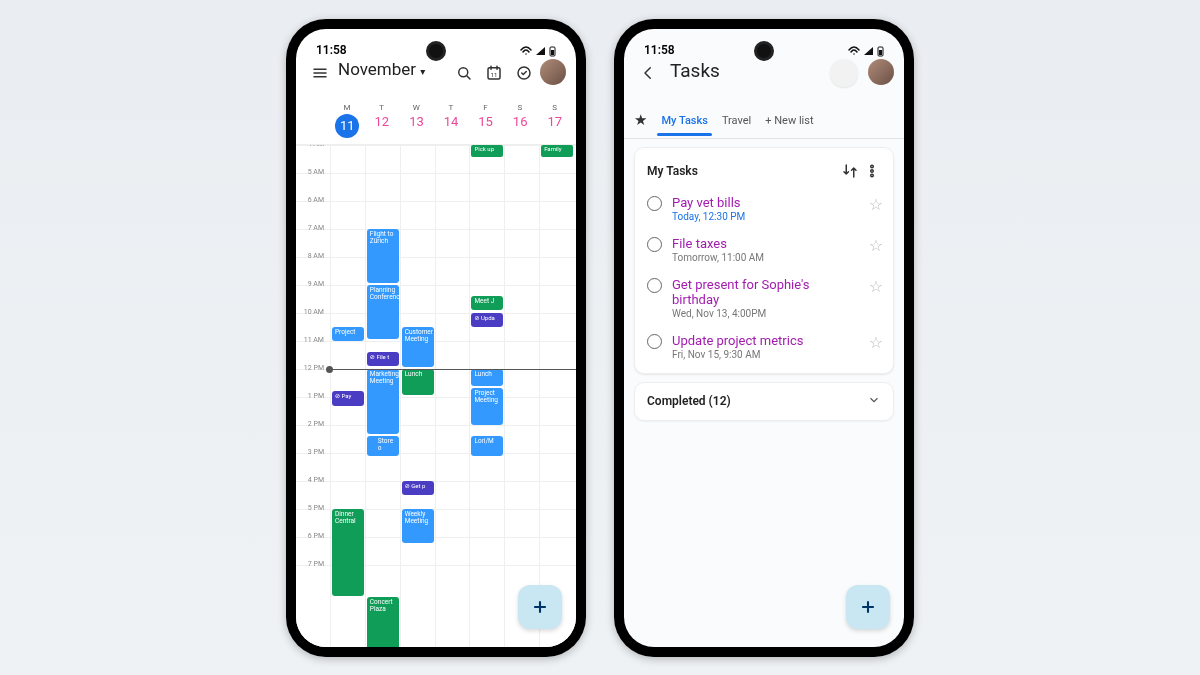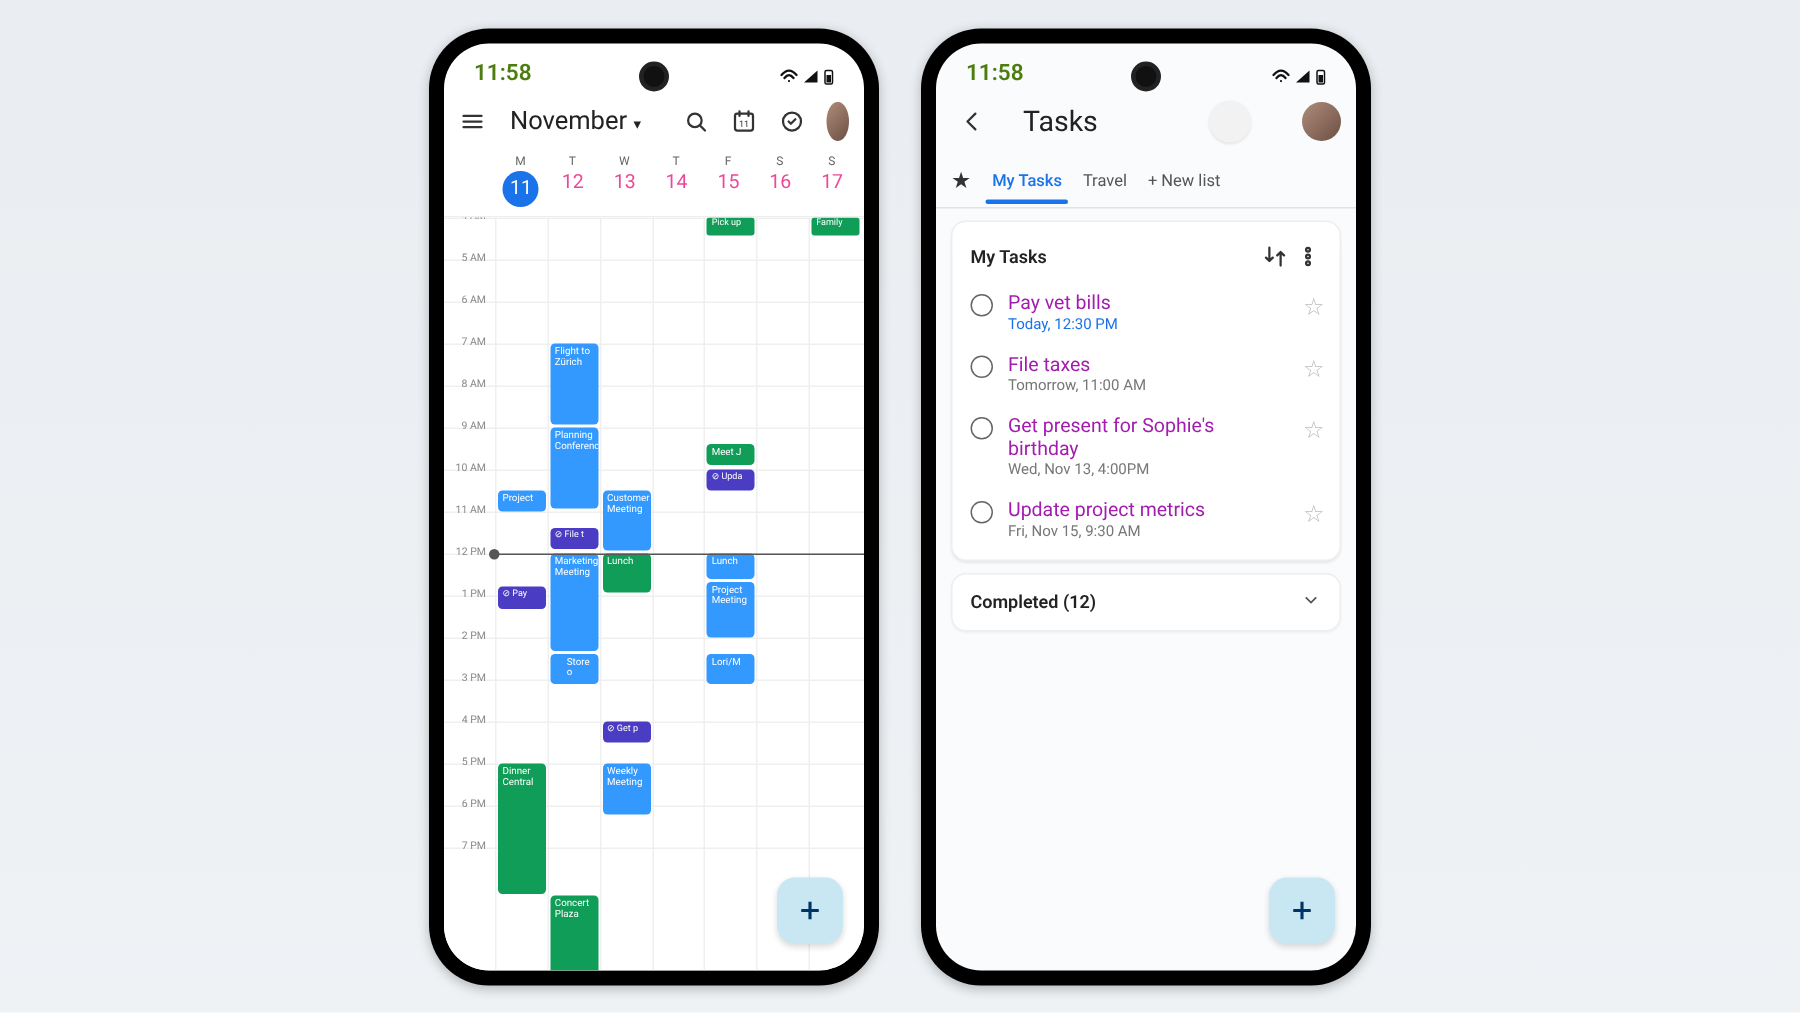--- a/index.html
+++ b/index.html
@@ -21,25 +21,25 @@
     content:""; position:absolute; top:22px; left:50%; transform:translateX(-50%);
     width:14px; height:14px; background:#111; border-radius:50%; z-index:30;
     border:3px solid #222;
   }
   .screen {
     width:100%; height:100%; background:#fff; border-radius:30px;
     overflow:hidden; position:relative; display:flex; flex-direction:column;
   }
   .statusbar {
     height:30px; display:flex; align-items:flex-end; justify-content:space-between;
-    padding:0 20px 2px 20px; font-size:15px; font-weight:600; color:#4d7c0f;
+    padding:0 20px 2px 20px; font-size:12px; font-weight:600; color:#000000;
   }
   .statusbar .icons { display:flex; gap:3px; align-items:center; font-size:11px; }
   .appbar {
-    height:44px; display:flex; align-items:center; padding:0 10px; gap:14px;
+    height:44px; display:flex; align-items:flex-start; padding:0 10px; gap:2px;
   }
   .icn { width:28px; height:28px; display:flex; align-items:center; justify-content:center; border-radius:50%; }
   .icn svg { width:18px; height:18px; stroke:#333; stroke-width:2; fill:none; stroke-linecap:round; stroke-linejoin:round; }
   .mtitle { font-size:17px; font-weight:400; color:#222; flex:0 0 auto; margin-left:2px; }
   .spacer { flex:1; }
   .avatar { width:26px; height:26px; border-radius:50%; background:linear-gradient(135deg,#b08c7a,#6b5044); }
   
   .weekhead { display:flex; padding-left:34px; padding-right:4px; height:42px; background:#fff; border-bottom:1px solid #eee;}
   .daycol { flex:1; text-align:center; }
   .dow { font-size:8px; color:#666; letter-spacing:0.5px; }

